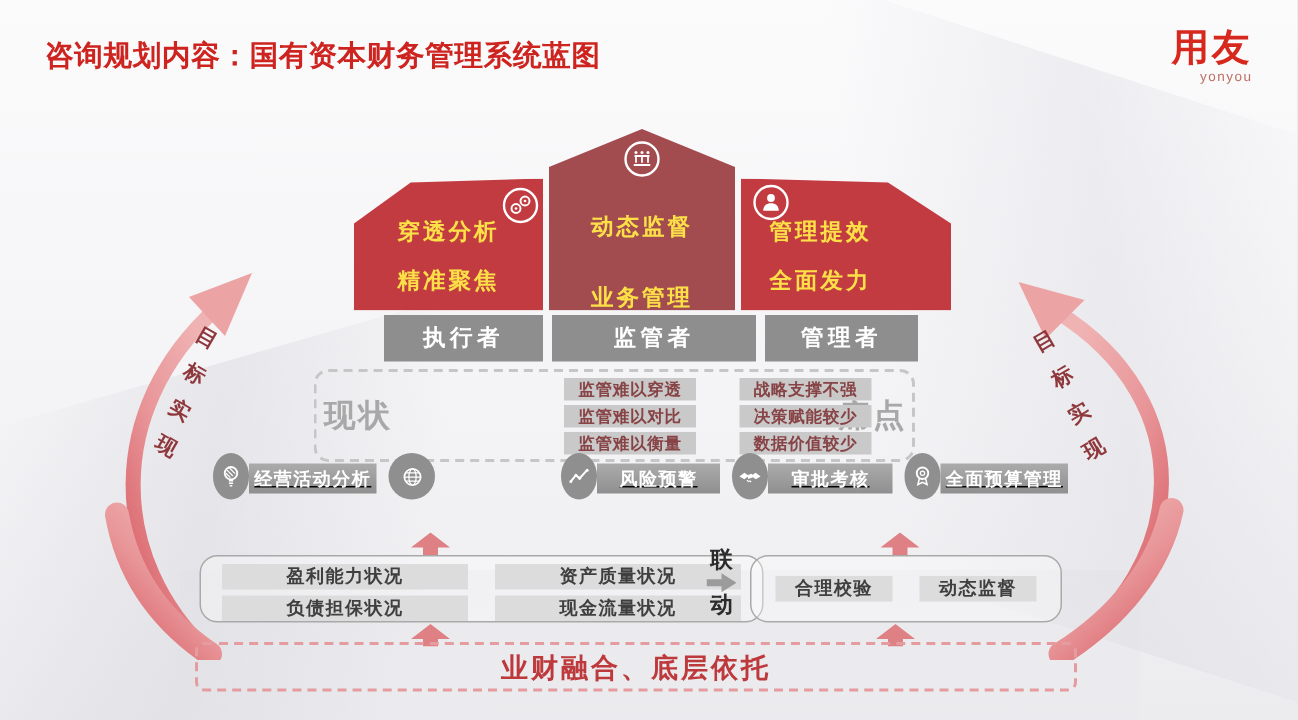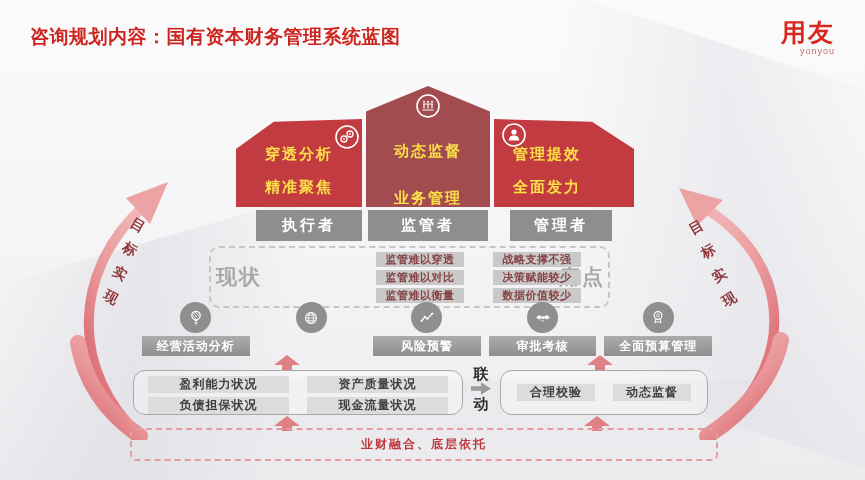--- a/index.html
+++ b/index.html
@@ -35,65 +35,65 @@
   #roof-center .roof-icon{left:49px;top:7px;}
   #roof-right .roof-icon{left:7px;top:3px;}
   #roof-left .rline1{margin-top:26px;} #roof-left .rline2{margin-top:14px;}
   #roof-center .rline1{margin-top:56px;} #roof-center .rline2{margin-top:28px;}
   #roof-right .rline1{margin-top:26px;margin-right:34px;} #roof-right .rline2{margin-top:14px;margin-right:34px;}
 
   
   .role{position:absolute;top:210px;height:31px;background:#8E8E8E;color:#fff;
     font-size:15px;font-weight:bold;letter-spacing:3px;display:flex;align-items:center;justify-content:center;}
   #role-left{left:256px;width:106px;}
-  #role-center{left:368px;width:120px;}
+  #role-center{left:368px;width:136px;}
   #role-right{left:494px;width:102px;margin-left:16px;}
 
   
   .panel{position:absolute;left:209px;top:246px;width:401px;height:62px;
     border:2px dashed #c6c6c6;border-radius:10px;box-sizing:border-box;}
   .panel-label{position:absolute;top:50%;transform:translateY(-50%);
     color:#a8a8a8;font-size:21px;font-weight:bold;letter-spacing:2px;}
   #panel-label-left{left:5px;}
   #panel-label-right{right:3px;}
   .pcol{position:absolute;top:4px;width:88px;display:flex;flex-direction:column;gap:3px;}
   #pcol-1{left:49px;} #pcol-2{left:165px;} #pcol-3{left:282px;}
   .pbox{height:15px;background:#c9c9c9;color:#874345;font-size:11px;font-weight:bold;
     display:flex;align-items:center;justify-content:center;letter-spacing:.5px;white-space:nowrap;}
 
   
   .caps{position:absolute;left:142px;top:302px;width:570px;display:flex;gap:8px;}
-  .cap{flex:1;display:flex;flex-direction:column;align-items:center;}
+  .cap{flex:1;display:flex;flex-direction:row;align-items:center;text-decoration:underline;}
   .cap-circle{width:31px;height:31px;border-radius:50%;background:#8f8f8f;
     display:flex;align-items:center;justify-content:center;margin-bottom:3px;}
   .cap-bar{width:100%;height:20px;background:linear-gradient(180deg,#ababab,#8f8f8f);
     color:#fff;font-size:12px;font-weight:bold;letter-spacing:1px;
     display:flex;align-items:center;justify-content:center;white-space:nowrap;}
 
   
   .round-box{position:absolute;border:1px solid #a9a9a9;border-radius:12px;background:rgba(255,255,255,.35);box-sizing:border-box;}
-  #finance-box{left:133px;top:370px;width:330px;height:45px;display:grid;
+  #finance-box{left:133px;top:370px;width:376px;height:45px;display:grid;
     grid-template-columns:1fr 1fr;gap:4px 18px;padding:5px 14px;}
   #decision-box{left:500px;top:370px;width:208px;height:45px;display:flex;gap:18px;padding:13px 16px;}
   .pill{background:#dcdcdc;color:#3f3f3f;font-size:12px;font-weight:bold;letter-spacing:1px;
     display:flex;align-items:center;justify-content:center;white-space:nowrap;}
   #decision-box .pill{flex:1;}
 
   .linkage{position:absolute;left:467px;top:366px;width:28px;text-align:center;line-height:1;}
   .linkage-char{font-size:15px;font-weight:bold;color:#2b2b2b;}
   .linkage-arrow{margin:1px auto;display:block;}
 
   .up-arrow{position:absolute;width:30px;height:15px;}
   #up-arrow-1{left:272px;top:355px;} #up-arrow-2{left:585px;top:355px;}
   #up-arrow-3{left:272px;top:416px;} #up-arrow-4{left:582px;top:416px;}
 
   .foundation{position:absolute;left:130px;top:428px;width:588px;height:33px;
     border:2px dashed #E49CA0;border-radius:6px;box-sizing:border-box;
     display:flex;align-items:center;justify-content:center;
-    color:#BE393C;font-size:12px;font-weight:bold;letter-spacing:2px;}
+    color:#BE393C;font-size:18px;font-weight:bold;letter-spacing:2px;}
 
   .goal-arrow{position:absolute;}
   #goal-arrow-left{left:52px;top:168px;}
   #goal-arrow-right{left:645px;top:168px;}
   .goal-char{position:absolute;font-size:14px;font-weight:bold;color:#8F383C;width:16px;height:16px;line-height:16px;text-align:center;}
   .gl{transform:rotate(30deg);} .gr{transform:rotate(-30deg);}
   #gl-0{left:130px;top:217px;} #gl-1{left:122px;top:241px;} #gl-2{left:112px;top:265px;} #gl-3{left:103px;top:289px;}
   #gr-0{left:688px;top:219px;} #gr-1{left:700px;top:243px;} #gr-2{left:711px;top:267px;} #gr-3{left:721px;top:291px;}
 </style>
 </head>

